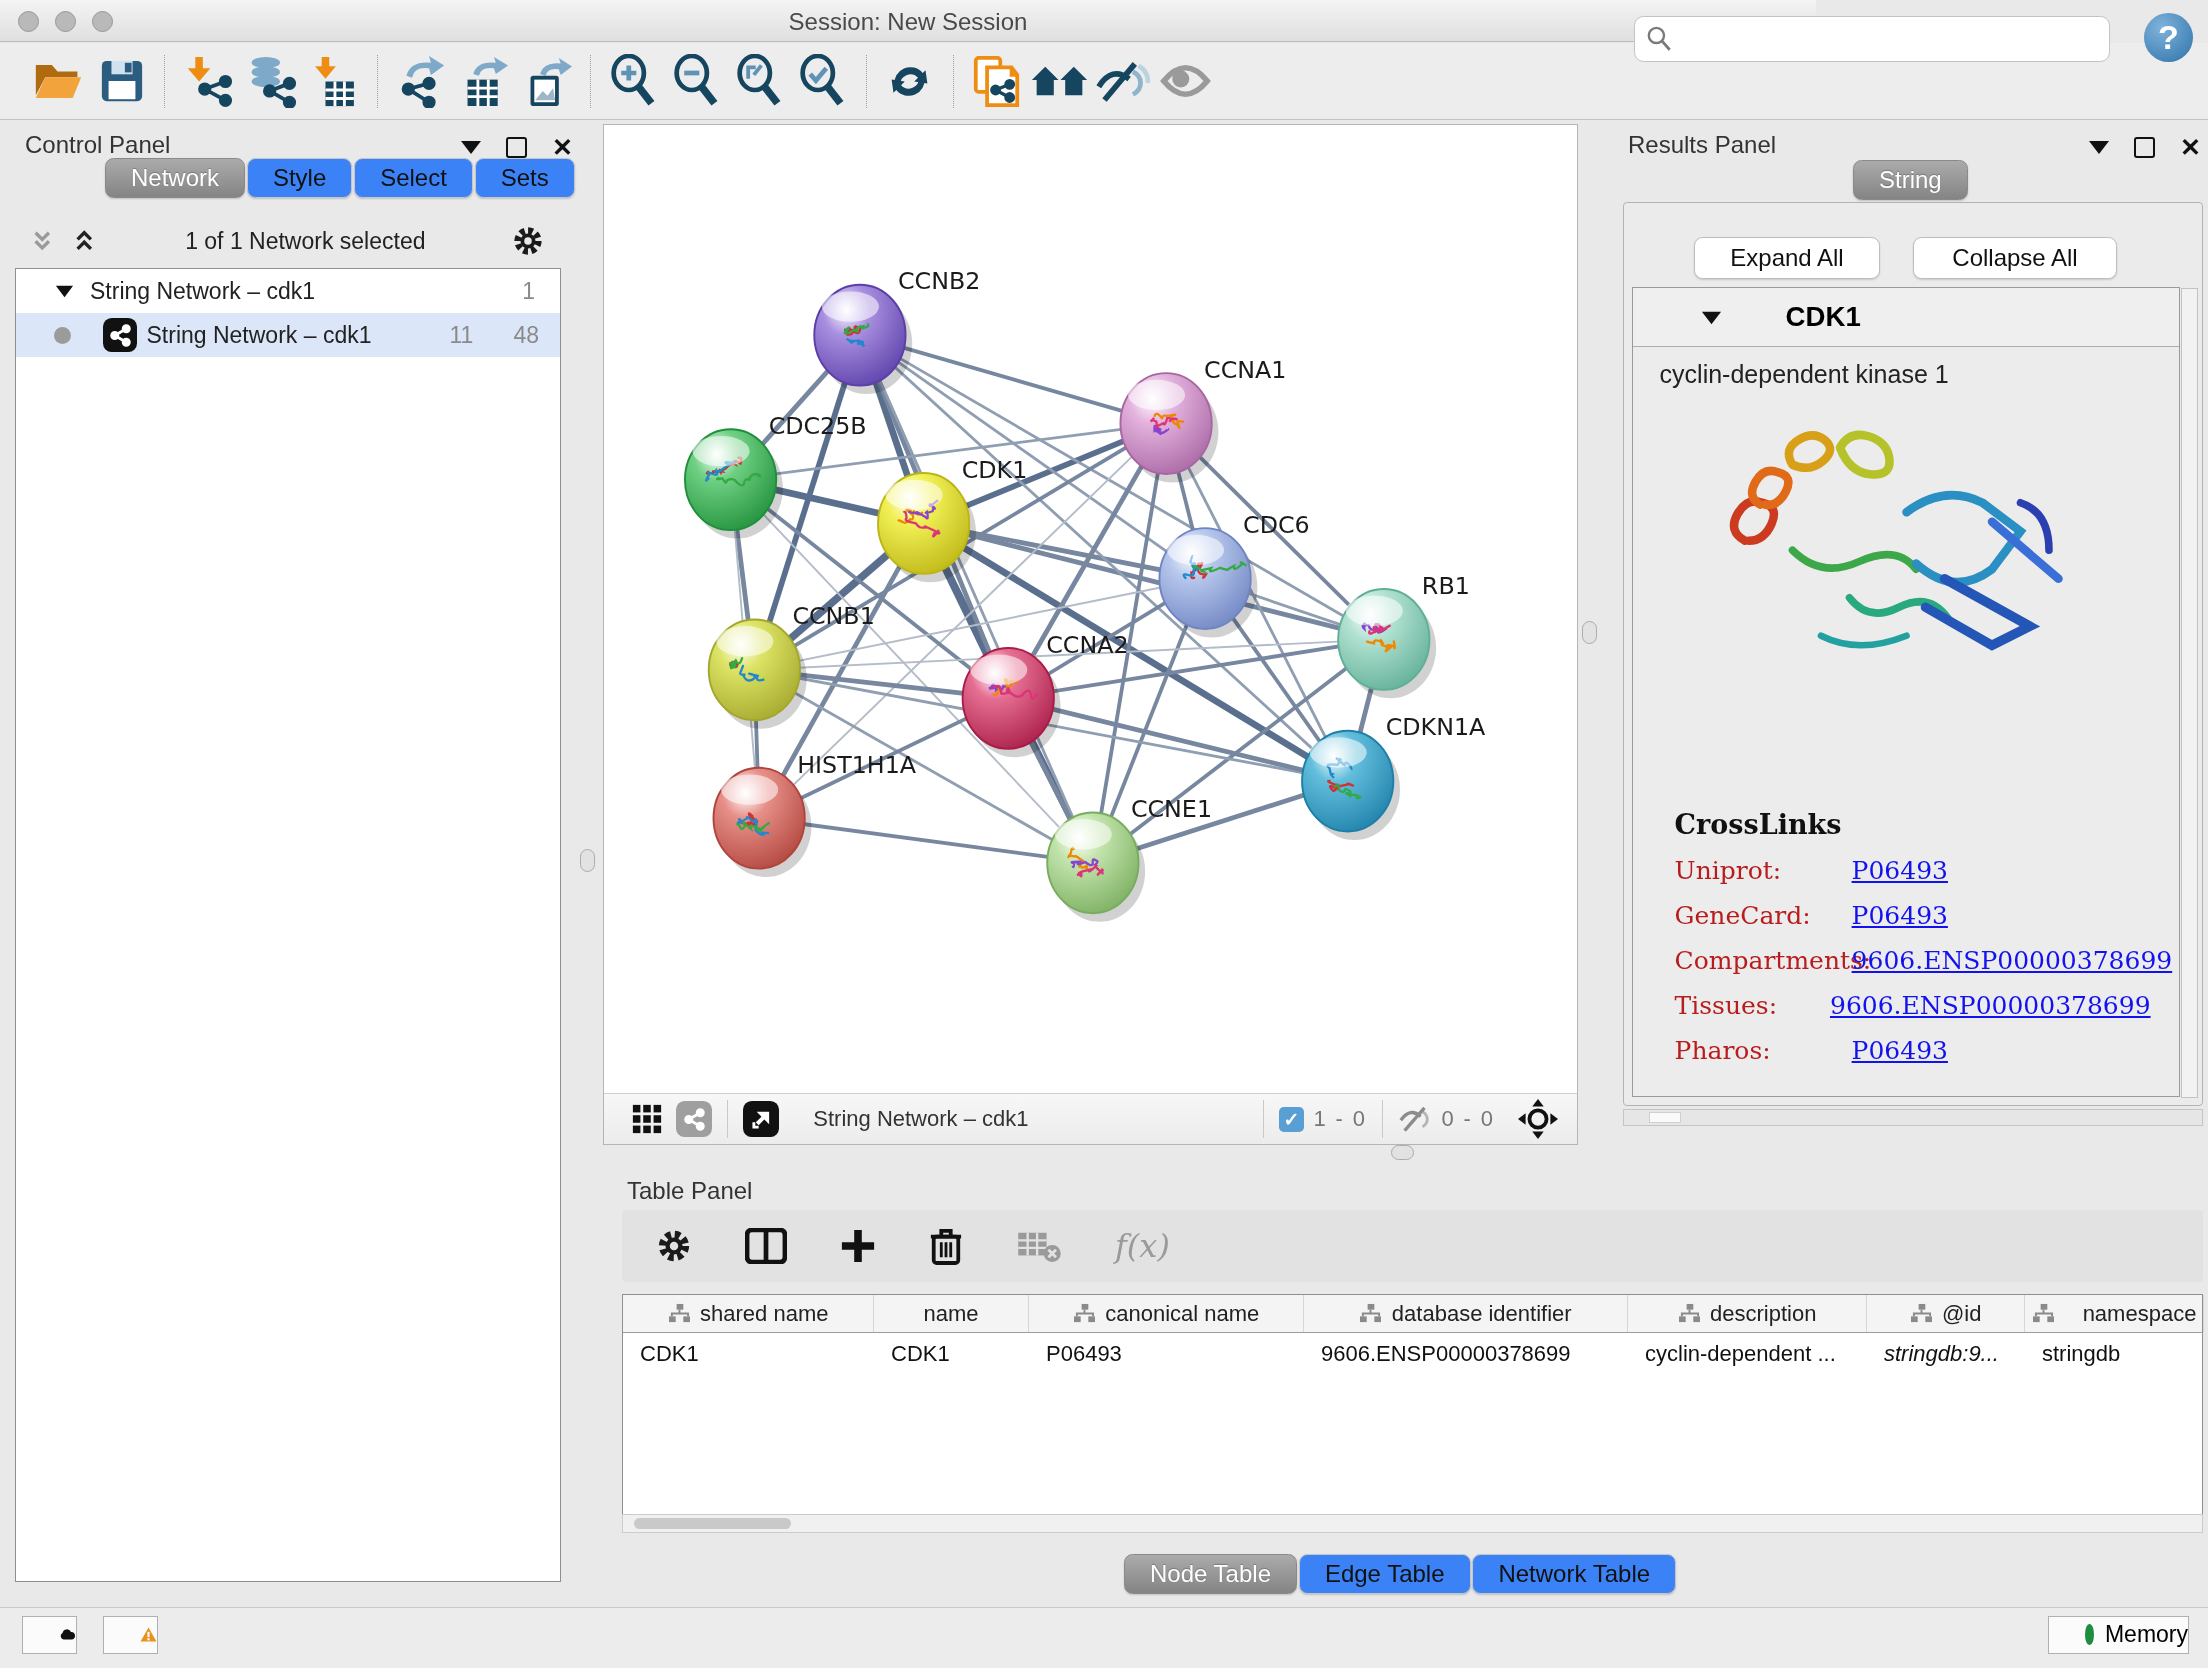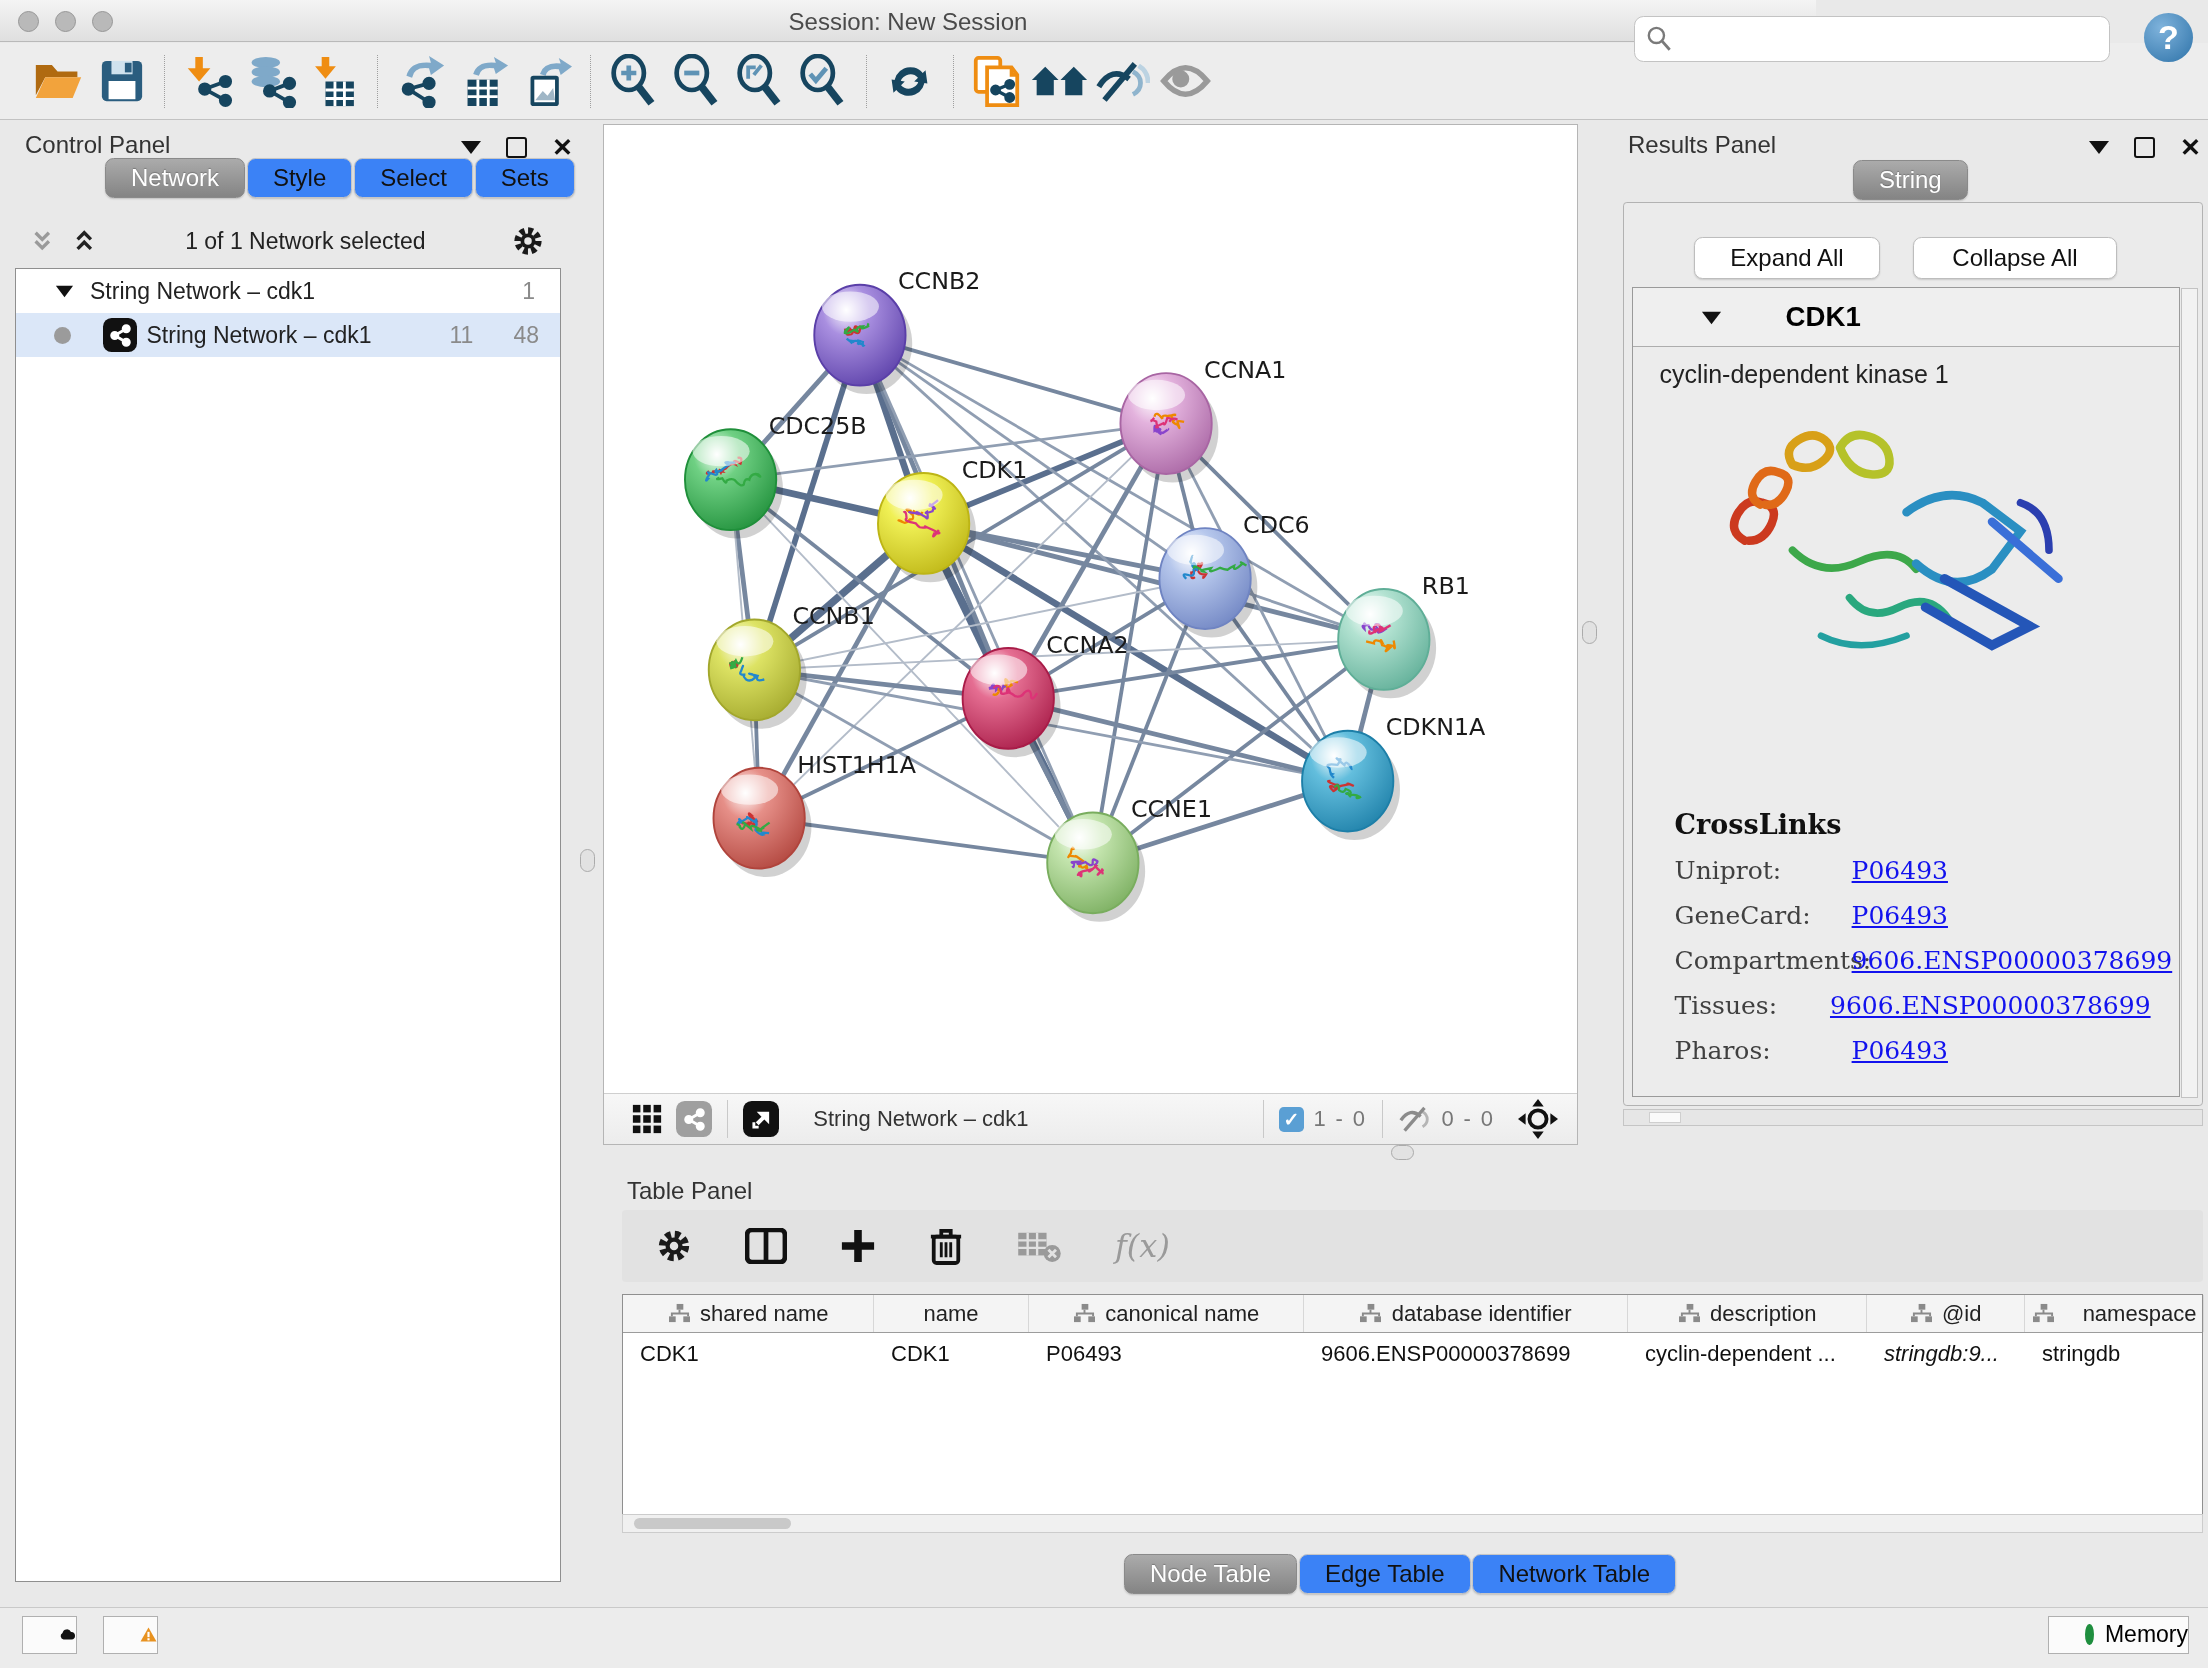--- a/index.html
+++ b/index.html
@@ -64,21 +64,21 @@
   .res-inner{position:absolute;left:7.6px;top:84px;width:548px;height:810px;background:#ececec;border:1.9px solid #9a9a9a;}
   .res-inner-head{height:59px;border-bottom:1.9px solid #adadad;display:flex;align-items:center;background:#efefef;}
   .res-desc{font-size:25px;color:#222;padding:13.3px 0 0 27px;}
   .vscroll{position:absolute;right:-19px;top:0;width:17px;height:810px;background:#f2f2f2;border:1px solid #c2c2c2;}
   .res-hscroll{position:absolute;left:1623px;top:1109px;width:580px;height:17px;background:#e6e6e6;border:1px solid #c5c5c5;}
   .res-hthumb{position:absolute;left:25px;top:1.9px;width:32px;height:11.4px;background:#fafafa;border:1px solid #cfcfcf;}
 
   .xl{font-family:"DejaVu Serif","Liberation Serif",serif;}
   .xl-title{font-size:27px;font-weight:bold;color:#111;}
   .xl-row{display:flex;font-size:25px;margin-top:16px;}
-  .xl-label{width:177px;color:#404040;}
+  .xl-label{width:177px;color:#b91c1c;}
   .xl-link{color:#1212ee;text-decoration:underline;}
 
   
   .tp-toolbar{position:absolute;left:622px;top:1210px;width:1581px;height:72px;background:#e2e2e2;border-radius:3.8px;
     display:flex;align-items:center;gap:53px;padding-left:34px;}
   .tbl{position:absolute;left:622px;top:1294px;width:1581px;height:221px;background:#fff;border:1.9px solid #8f8f8f;}
   .tbl-head{display:flex;height:38px;background:#f4f4f4;border-bottom:1.9px solid #9c9c9c;}
   .th{display:flex;align-items:center;justify-content:center;gap:9.5px;font-size:22px;color:#222;
     border-right:1px solid #d7d7d7;overflow:hidden;white-space:nowrap;flex:0 0 auto;}
   .tbl-row{display:flex;height:42px;}

